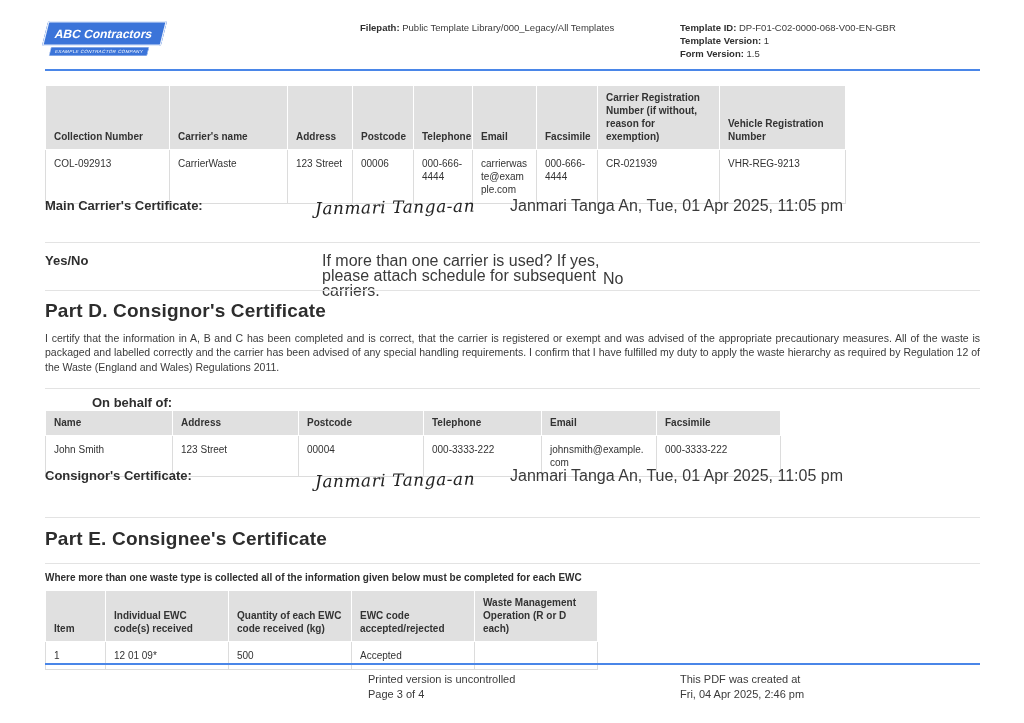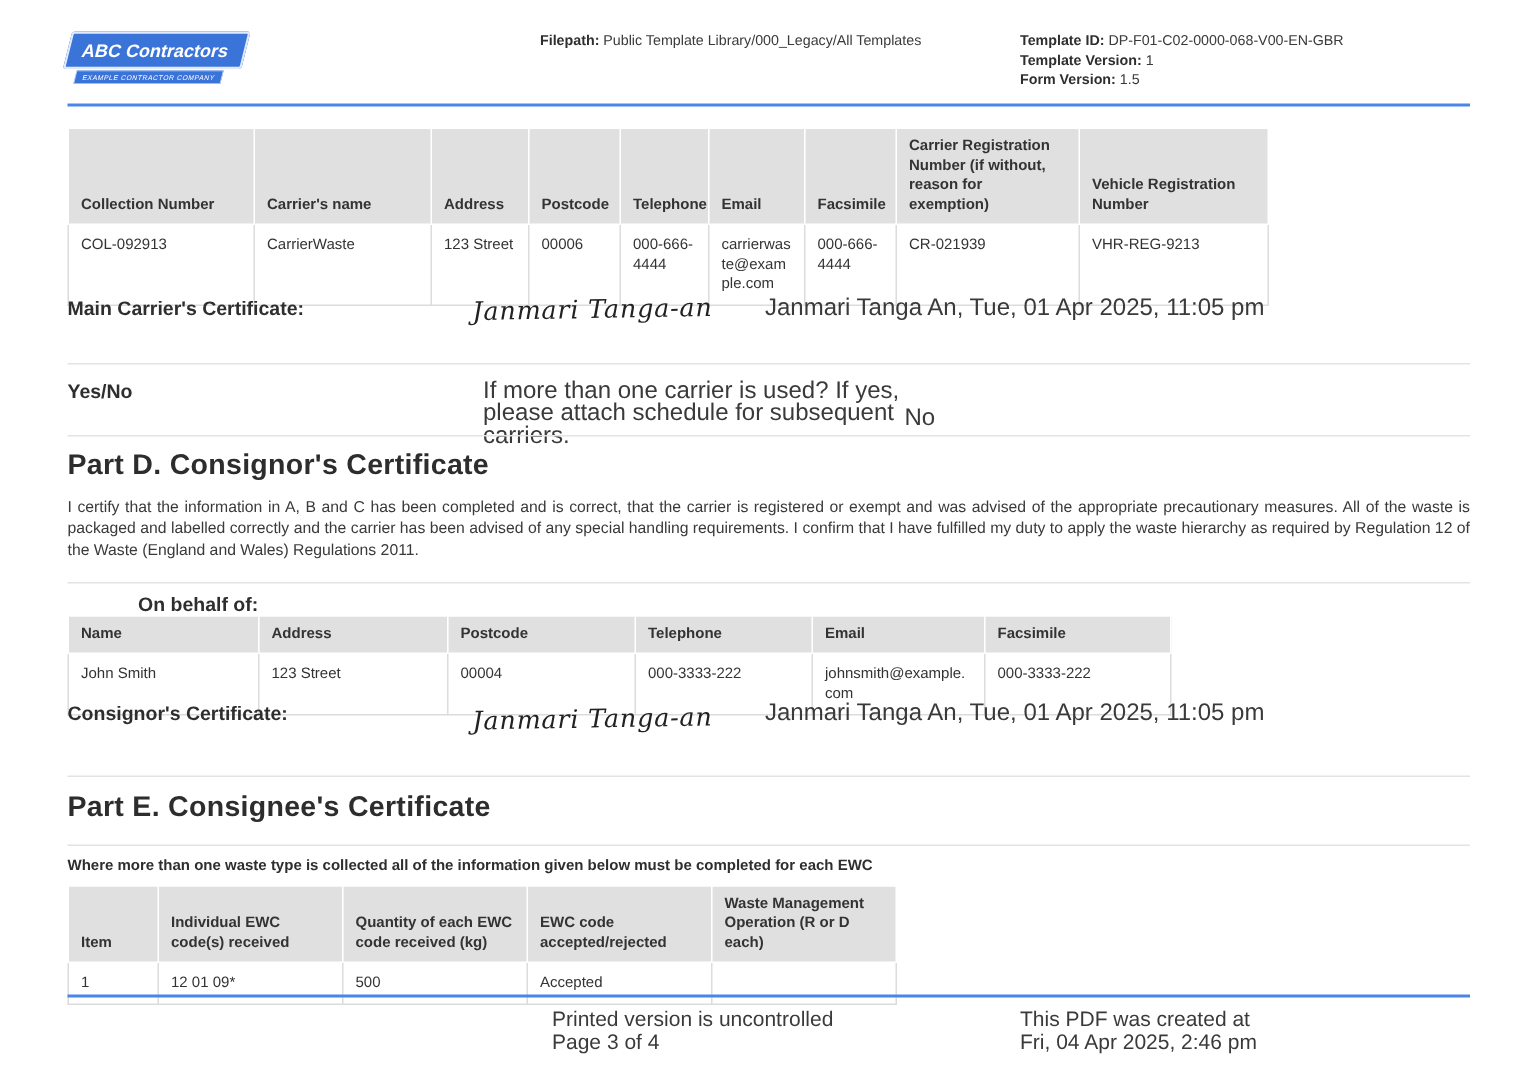--- a/index.html
+++ b/index.html
@@ -58,21 +58,21 @@
   .lbl { font-size:13px; font-weight:bold; color:#2e2e2e; }
   .meta { font-size:16px; color:#3a3a3a; line-height:15px; }
   .signature {
     font-family:"DejaVu Serif", serif; font-style:italic;
     font-size:17px; color:#222; letter-spacing:0.5px; transform:rotate(-1deg);
     white-space:nowrap;
   }
   .part-title { font-size:19px; font-weight:bold; color:#2d2d2d; letter-spacing:0.2px; }
   .body-text { font-size:10.5px; line-height:14.4px; text-align:justify; color:#3a3a3a; }
   .note { font-size:10px; font-weight:bold; color:#2e2e2e; }
-  .fmeta { font-size:14px; line-height:15px; color:#3a3a3a; }
+  .fmeta { font-size:11px; line-height:15px; color:#3a3a3a; }
 </style>
 </head>
 <body>
 
 <div class="page">
 
   <div class="abs" style="left:45px; top:21px;">
     <div class="logo-main">ABC Contractors</div>
     <div class="logo-sub">EXAMPLE CONTRACTOR COMPANY</div>
   </div>

